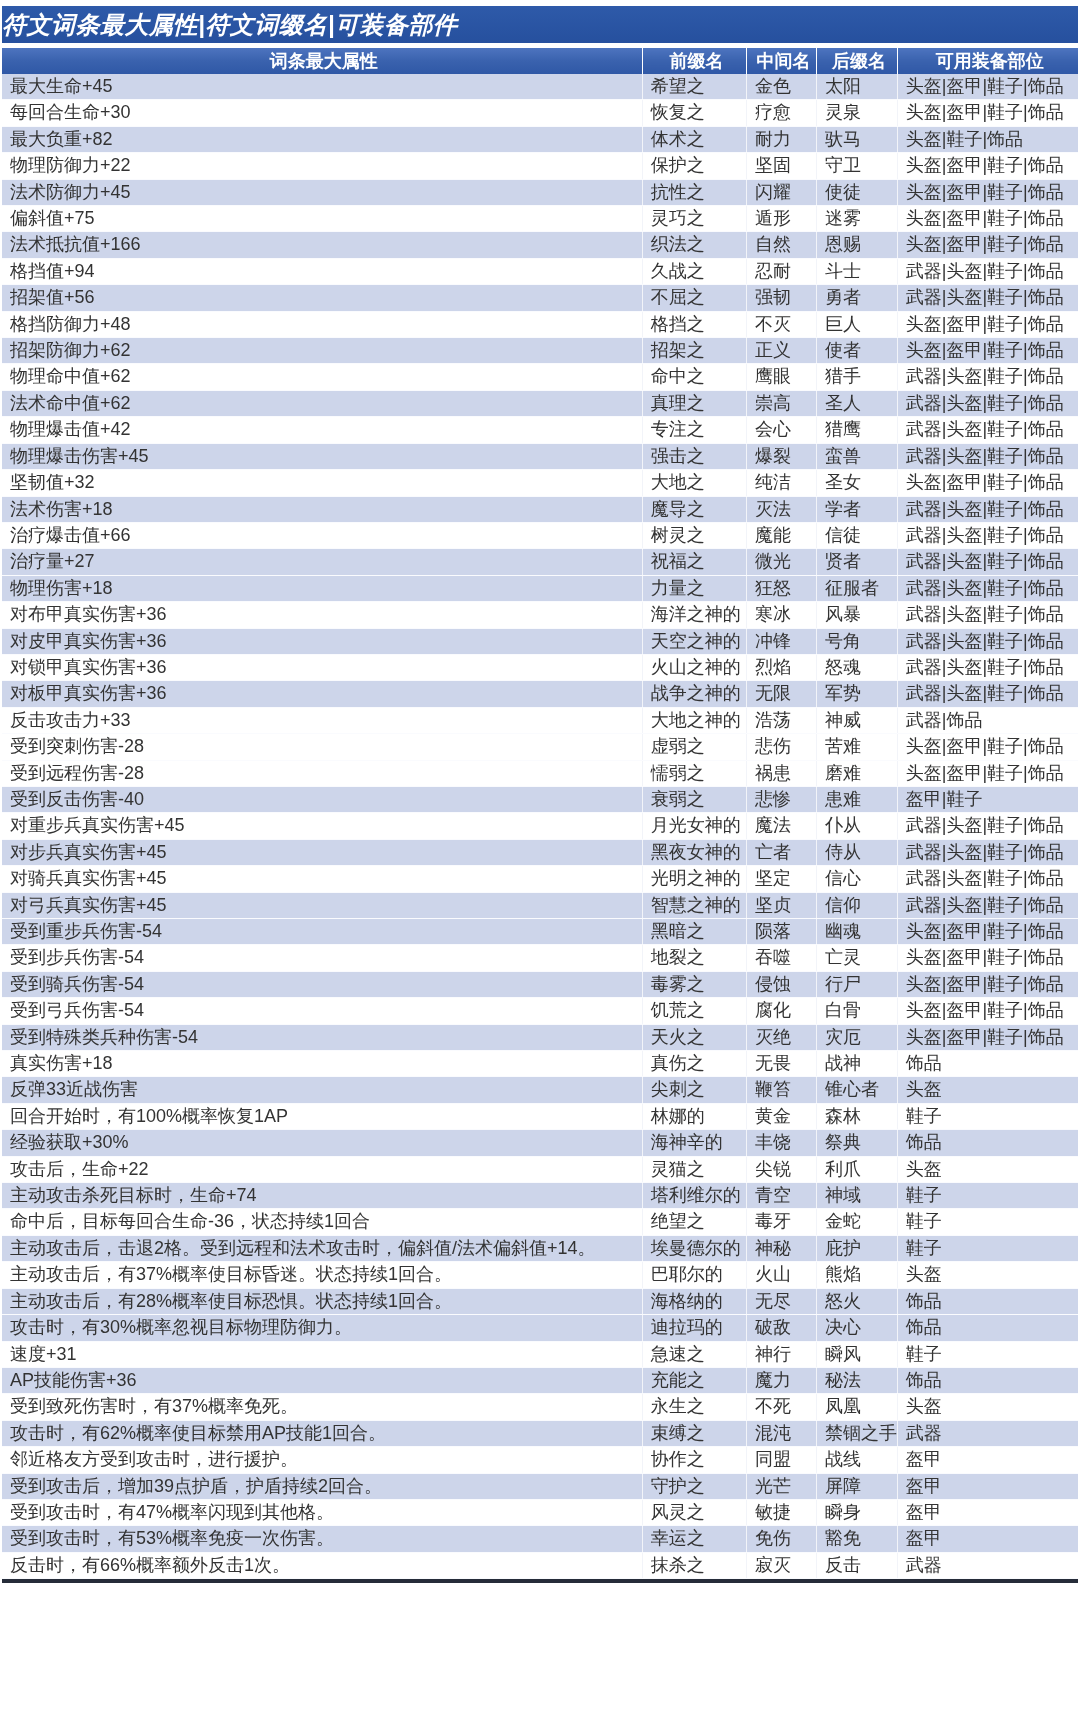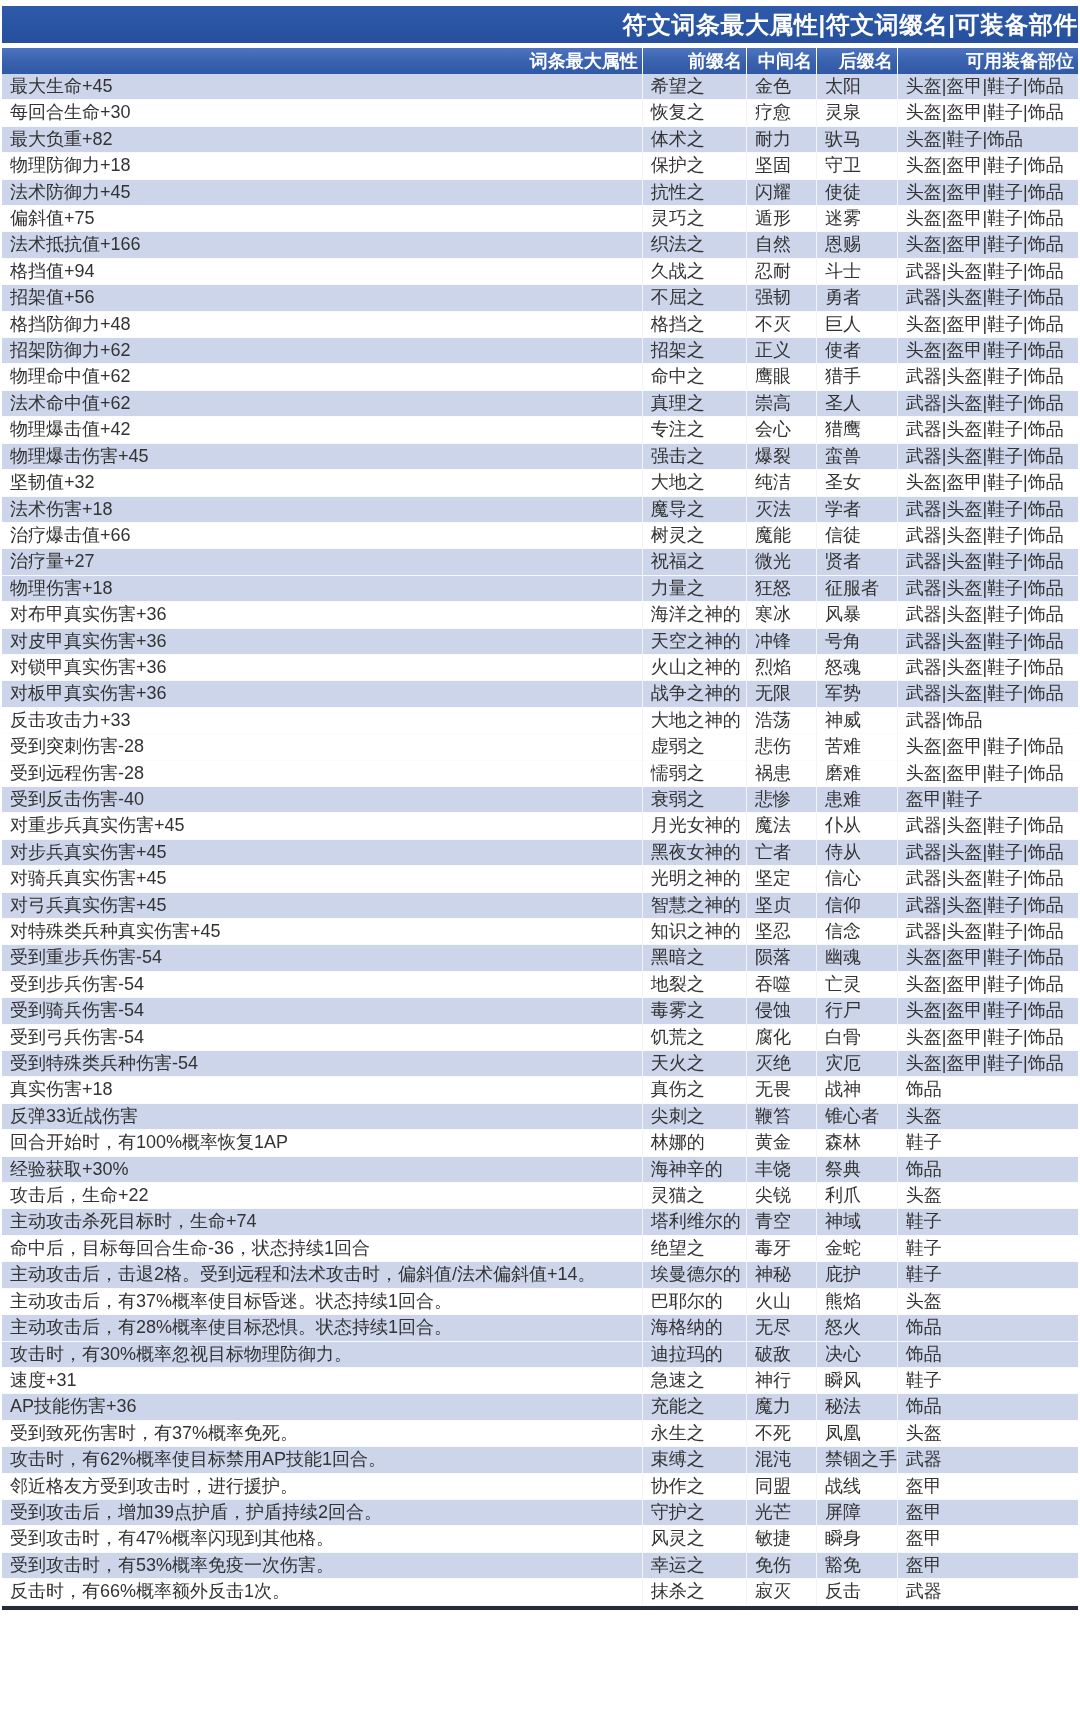--- a/index.html
+++ b/index.html
@@ -8,44 +8,45 @@
     font-family:"Liberation Sans","DejaVu Sans",sans-serif;
     -webkit-font-smoothing:antialiased;
   }
   .page { padding:6px 2px 0 2px; }
 
   .title-bar {
     background:linear-gradient(180deg, var(--title-bg,#2e5aa9) 0%, #26509e 100%);
     color:var(--header-text,#ffffff);
     font-weight:bold;
     font-size:24px;
-    text-align:right;
+    text-align:left;
     height:37px;
     line-height:37px;
     letter-spacing:0.5px;
+    font-style:italic;
   }
   .title-gap { height:5px; background:#ffffff; }
 
   table {
     width:100%;
     border-collapse:collapse;
     table-layout:fixed;
   }
   col.c-attr   { width:59.5%; }
   col.c-prefix { width:9.7%;  }
   col.c-middle { width:6.5%;  }
   col.c-suffix { width:7.5%;  }
   col.c-parts  { width:16.8%; }
 
   thead th {
     background:linear-gradient(180deg,#4d74bf 0%, var(--header-bg,#3a62ae) 50%, #2f58a6 100%);
     color:var(--header-text,#ffffff);
     font-size:18px;
     font-weight:bold;
-    text-align:right;
+    text-align:center;
     height:26px;
     padding:0 4px 0 8px;
     white-space:nowrap;
     overflow:hidden;
     border-right:1px solid rgba(255,255,255,0.30);
   }
   thead th:last-child { border-right:none; }
 
   tbody td {
     font-size:18px;
@@ -105,21 +106,21 @@
           <td>头盔|盔甲|鞋子|饰品</td>
         </tr>
         <tr class="tinted">
           <td>最大负重+82</td>
           <td>体术之</td>
           <td>耐力</td>
           <td>驮马</td>
           <td>头盔|鞋子|饰品</td>
         </tr>
         <tr class="plain">
-          <td>物理防御力+18</td>
+          <td>物理防御力+22</td>
           <td>保护之</td>
           <td>坚固</td>
           <td>守卫</td>
           <td>头盔|盔甲|鞋子|饰品</td>
         </tr>
         <tr class="tinted">
           <td>法术防御力+45</td>
           <td>抗性之</td>
           <td>闪耀</td>
           <td>使徒</td>
@@ -307,27 +308,20 @@
           <td>信心</td>
           <td>武器|头盔|鞋子|饰品</td>
         </tr>
         <tr class="tinted">
           <td>对弓兵真实伤害+45</td>
           <td>智慧之神的</td>
           <td>坚贞</td>
           <td>信仰</td>
           <td>武器|头盔|鞋子|饰品</td>
         </tr>
-        <tr class="plain">
-          <td>对特殊类兵种真实伤害+45</td>
-          <td>知识之神的</td>
-          <td>坚忍</td>
-          <td>信念</td>
-          <td>武器|头盔|鞋子|饰品</td>
-        </tr>
         <tr class="tinted">
           <td>受到重步兵伤害-54</td>
           <td>黑暗之</td>
           <td>陨落</td>
           <td>幽魂</td>
           <td>头盔|盔甲|鞋子|饰品</td>
         </tr>
         <tr class="plain">
           <td>受到步兵伤害-54</td>
           <td>地裂之</td>

